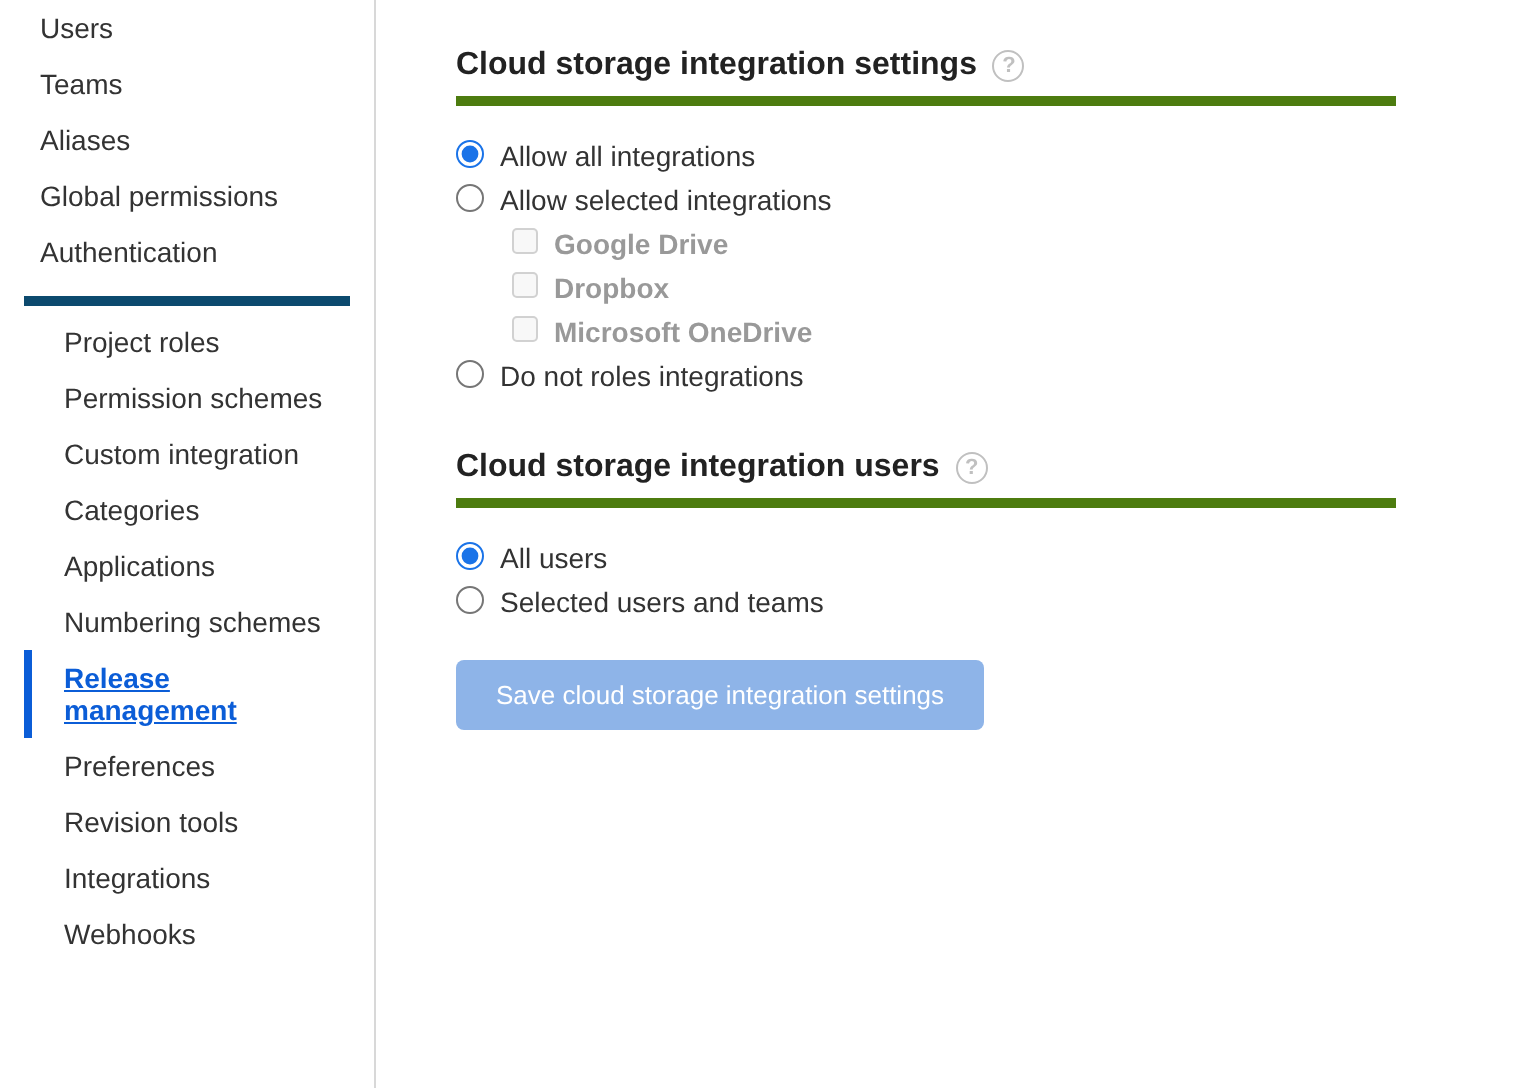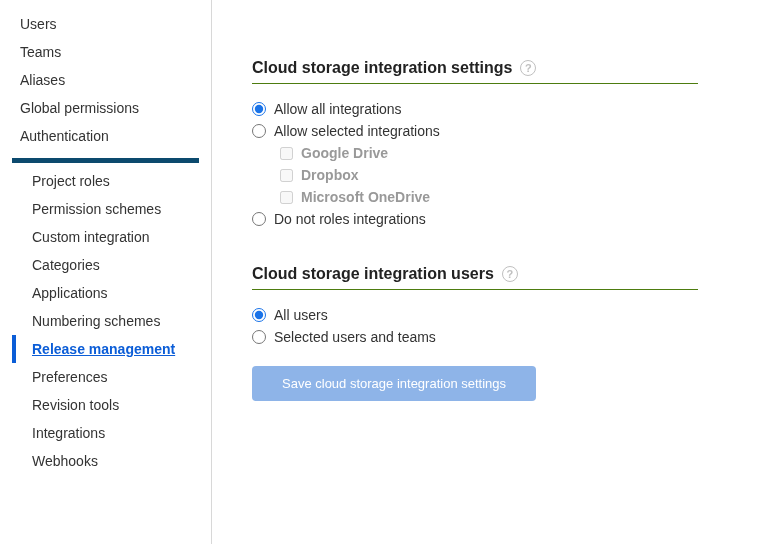--- a/index.html
+++ b/index.html
@@ -6,23 +6,23 @@
     body {
       font-family: -apple-system, BlinkMacSystemFont, "Segoe UI", Arial, sans-serif;
       font-size: 14px;
       color: #333;
       background: #fff;
       width: 758px;
       height: 544px;
       display: flex;
     }
     .sidebar {
-      width: 212px;
+      width: 188px;
       border-right: 1px solid #d8d8d8;
-      padding: 10px 0;
+      padding: 0 0;
       overflow-y: auto;
     }
     .sidebar-group {
       border-top: 5px solid #0c4a6e;
       margin-top: 8px;
       padding-top: 4px;
     }
     .sidebar-group.first {
       border-top: none;
       margin-top: 0;
@@ -46,24 +46,23 @@
     }
     .main {
       flex: 1;
       padding: 24px 60px 20px 40px;
       overflow-y: auto;
     }
     .section-header {
       display: flex;
       align-items: center;
       gap: 8px;
-      border-bottom: 1px solid #4d7c0f;
+      border-bottom: 5px solid #4d7c0f;
       padding-bottom: 6px;
       margin-bottom: 14px;
-      margin-top: 35px;
     }
     .section-title {
       font-size: 16px;
       font-weight: 700;
       color: #222;
     }
     .help-icon {
       display: inline-flex;
       align-items: center;
       justify-content: center;
@@ -71,21 +70,20 @@
       height: 16px;
       border-radius: 50%;
       border: 1px solid #c0c0c0;
       color: #c0c0c0;
       font-size: 11px;
       font-weight: 700;
       cursor: pointer;
     }
     .option-row {
       display: flex;
-      align-items: center;
       gap: 8px;
       padding: 3px 0;
     }
     .option-row input[type="radio"] {
       width: 14px;
       height: 14px;
       accent-color: #1a73e8;
       cursor: pointer;
     }
     .option-row input[type="checkbox"] {
@@ -106,21 +104,21 @@
     }
     .section2 {
       margin-top: 26px;
     }
     .save-btn {
       margin-top: 18px;
       background: #8eb4e8;
       color: #fff;
       border: none;
       border-radius: 4px;
-      padding: 10px 30px;
+      padding: 10px 20px;
       font-size: 13px;
       cursor: pointer;
     }
   </style>
 </head>
 <body>
 
 <nav class="sidebar">
   <div class="sidebar-group first">
     <div class="sidebar-item">Users</div>

